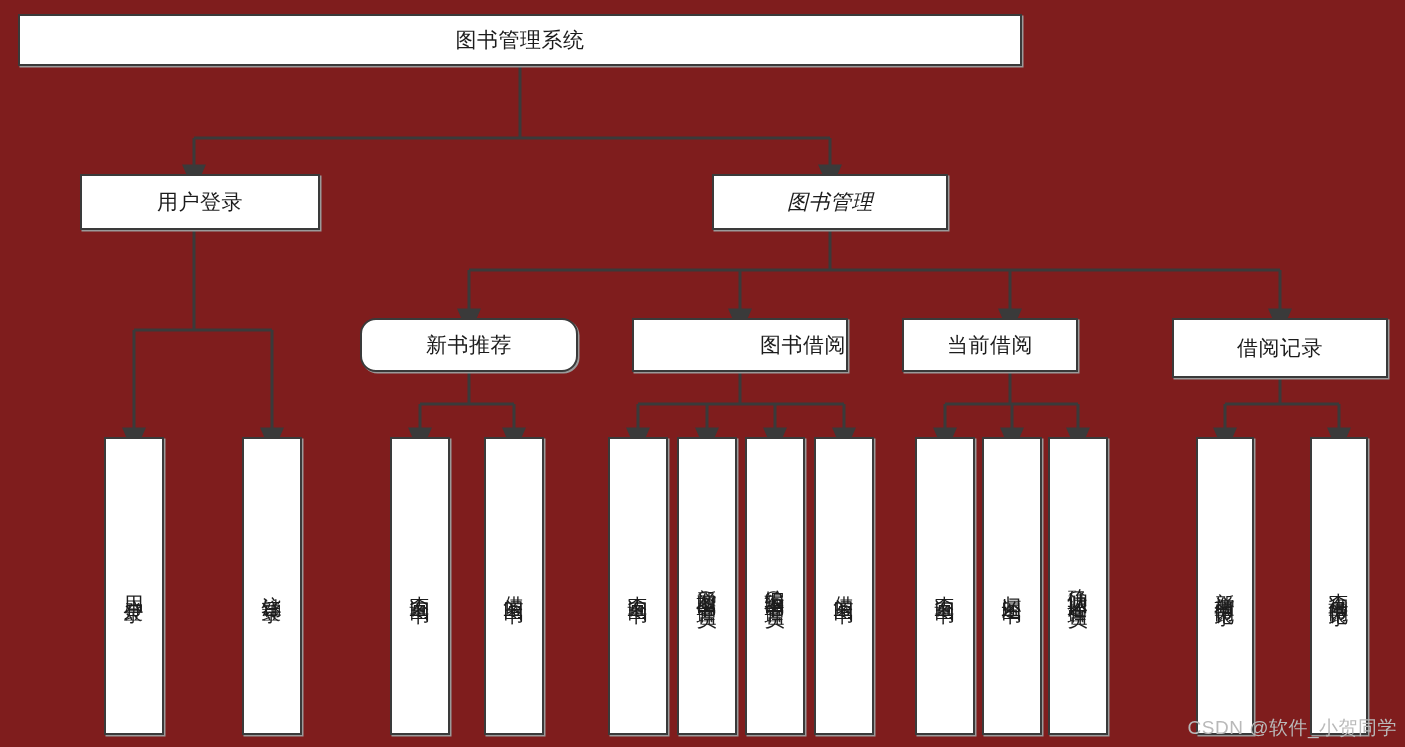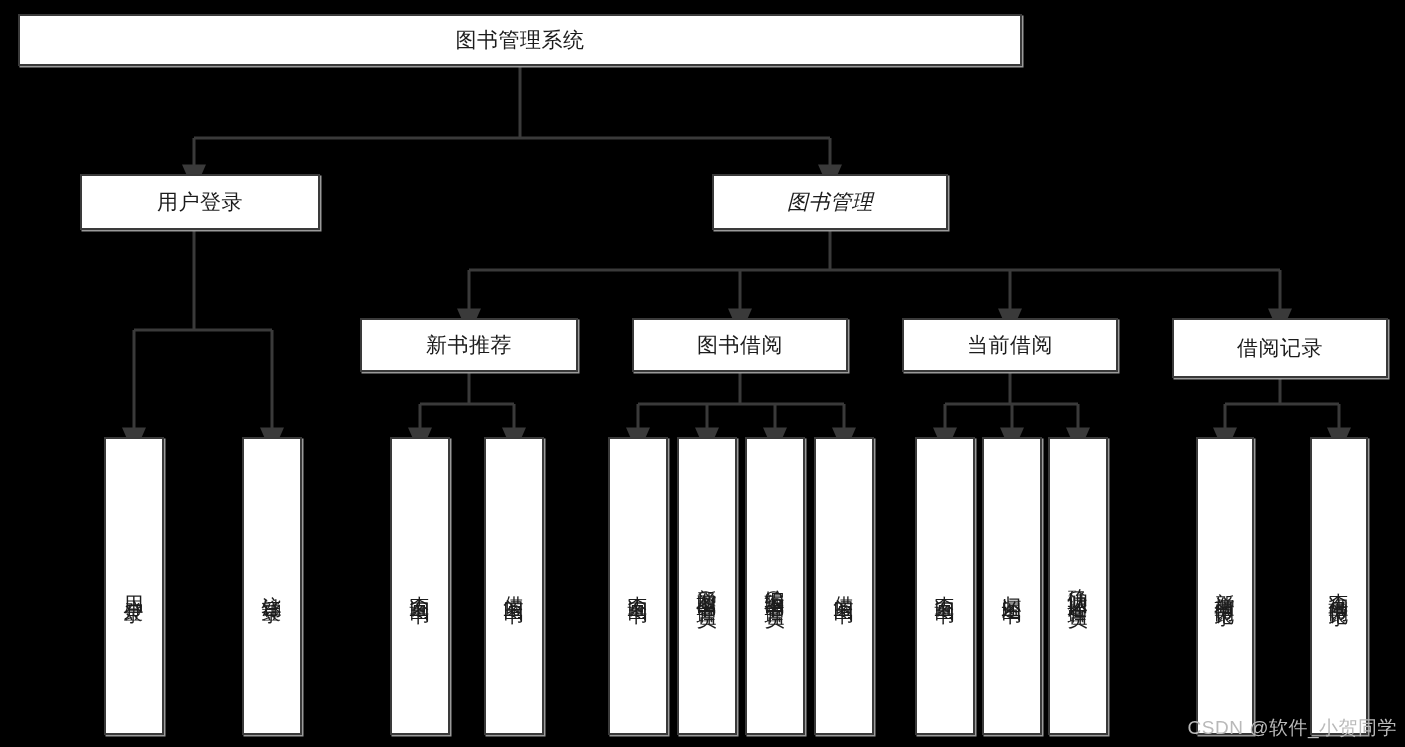--- a/index.html
+++ b/index.html
@@ -7,21 +7,21 @@
     padding: 0;
     background: #ffffff;
   }
   body {
     font-family: "Liberation Sans", "DejaVu Sans", sans-serif;
   }
   #canvas {
     position: relative;
     width: 1405px;
     height: 747px;
-    background: #000000;
+    background: #7f1d1d;
     overflow: hidden;
   }
   svg.wires {
     position: absolute;
     left: 0;
     top: 0;
     width: 1405px;
     height: 747px;
     pointer-events: none;
   }
@@ -126,27 +126,27 @@
     <span class="htext">图书管理系统</span>
   </div>
 
   <div class="node horiz" style="left:80px; top:174px; width:240px; height:56px;">
     <span class="htext">用户登录</span>
   </div>
   <div class="node horiz" style="left:712px; top:174px; width:236px; height:56px;font-style:italic;">
     <span class="htext">图书管理</span>
   </div>
 
-  <div class="node horiz" style="left:360px; top:318px; width:218px; height:54px;">
+  <div class="node horiz" style="left:360px; top:318px; width:218px; height:54px;border-radius:16px;">
     <span class="htext">新书推荐</span>
   </div>
-  <div class="node horiz" style="left:632px; top:318px; width:216px; height:54px;">
+  <div class="node horiz" style="left:632px; top:318px; width:216px; height:54px;justify-content:flex-end;">
     <span class="htext">图书借阅</span>
   </div>
-  <div class="node horiz" style="left:902px; top:318px; width:216px; height:54px;">
+  <div class="node horiz" style="left:902px; top:318px; width:176px; height:54px;">
     <span class="htext">当前借阅</span>
   </div>
   <div class="node horiz" style="left:1172px; top:318px; width:216px; height:60px;">
     <span class="htext">借阅记录</span>
   </div>
 
   <div class="node vert" style="left:104px; top:437px; width:60px; height:298px;">
     <span class="vtext">用户登录</span>
   </div>
   <div class="node vert" style="left:242px; top:437px; width:60px; height:298px;">

